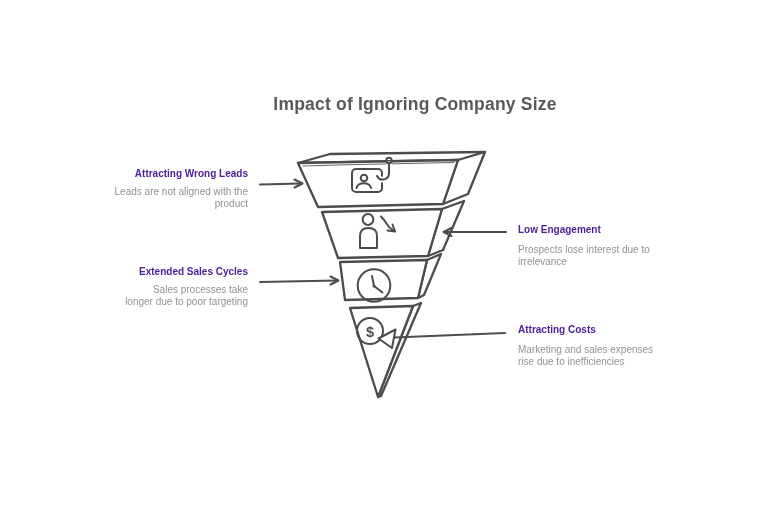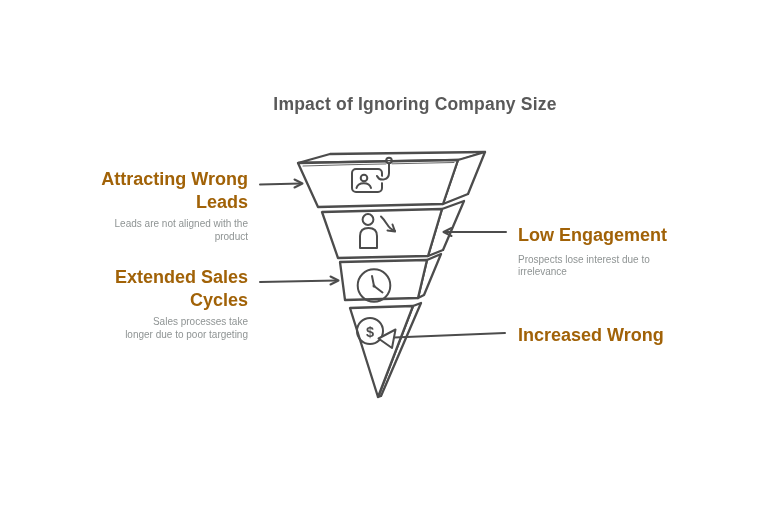--- a/index.html
+++ b/index.html
@@ -15,23 +15,23 @@
     top:94px;left:35px;right:-35px;
     text-align:center;
     font-size:17.5px;
     font-weight:bold;
     color:#595959;
     letter-spacing:0.2px;
   }
   .funnel-svg{position:absolute;top:0;left:0;}
   .label{position:absolute;}
   .label .heading{
-    font-size:18px;
+    font-size:10px;
     font-weight:bold;
-    color:#a16207;
+    color:#4c1d95;
     line-height:1.25;
   }
   .label .description{
     font-size:10px;
     color:#8f9494;
     line-height:1.28;
     margin-top:5px;
   }
   .label.left-side{text-align:right;}
   .label.left-side .description{margin-left:auto;}
@@ -136,16 +136,17 @@
     <div class="heading">Low Engagement</div>
     <div class="description">Prospects lose interest due to irrelevance</div>
   </div>
 
   <div class="label left-side ll2">
     <div class="heading">Extended Sales Cycles</div>
     <div class="description">Sales processes take longer due to poor targeting</div>
   </div>
 
   <div class="label right-side rl2">
-    <div class="heading">Increased Wrong</div>
+    <div class="heading">Attracting Costs</div>
+    <div class="description">Marketing and sales expenses rise due to inefficiencies</div>
   </div>
 
 </div>
 
 </body></html>

